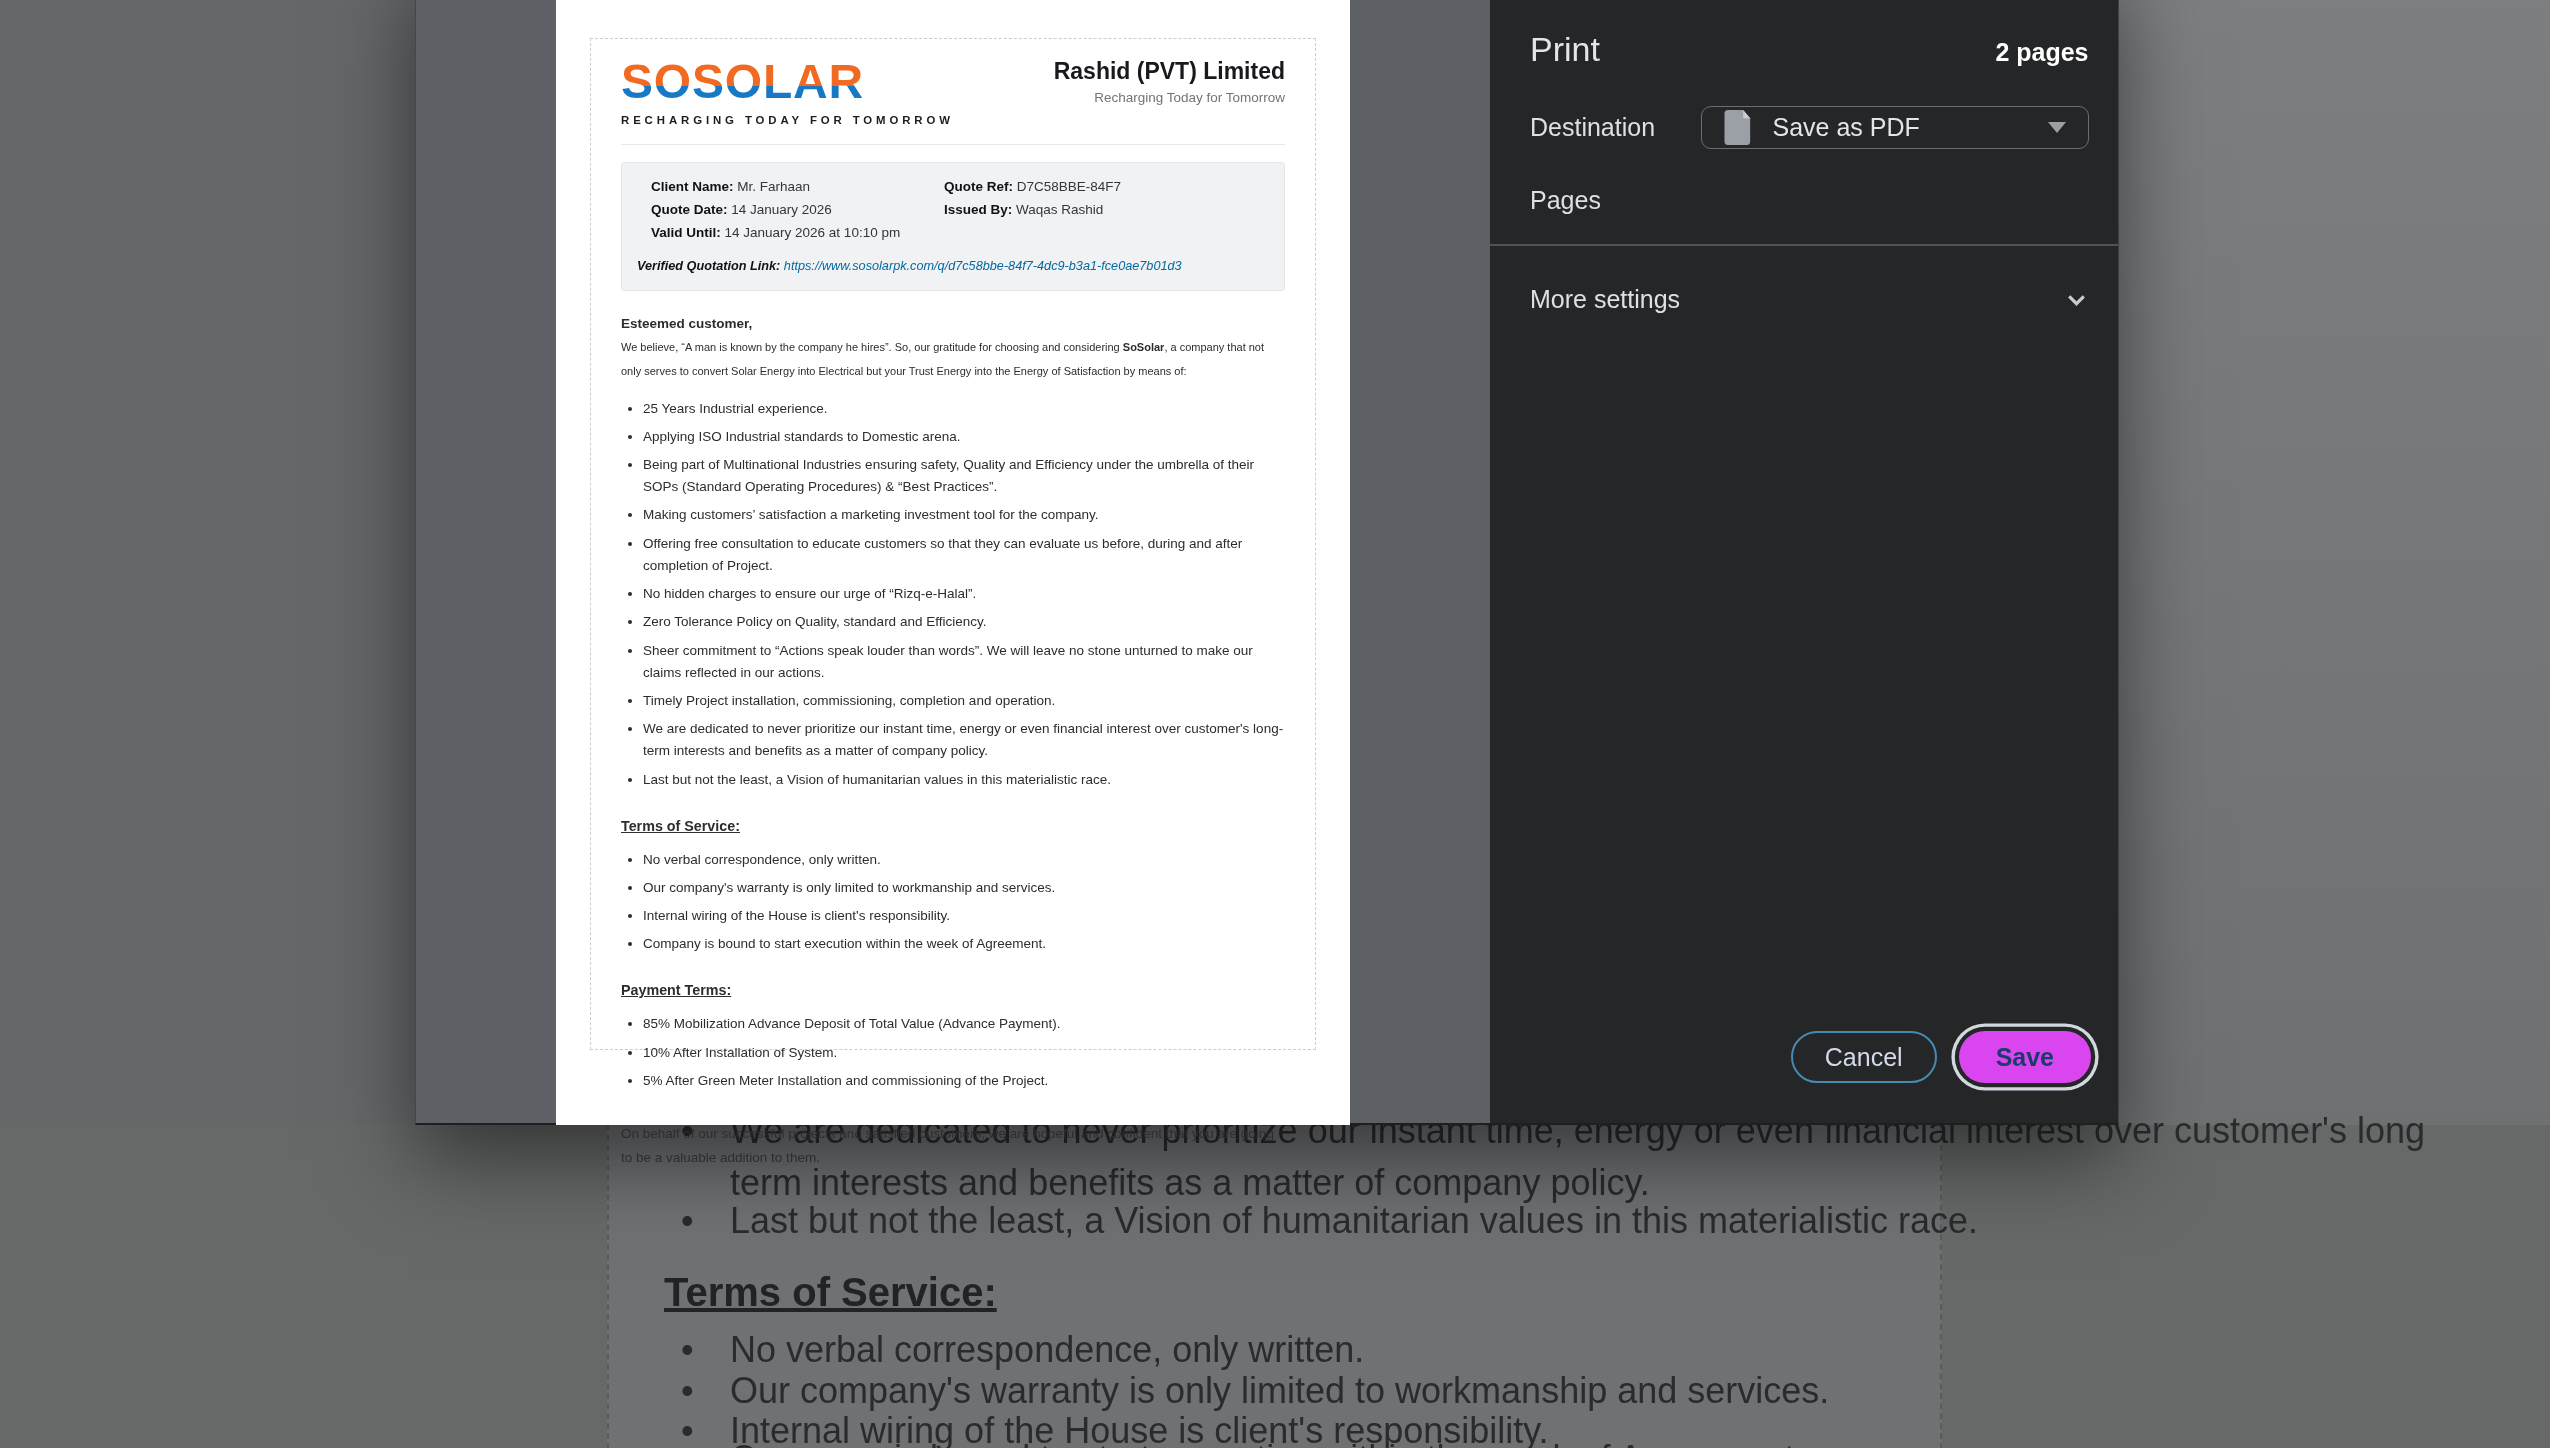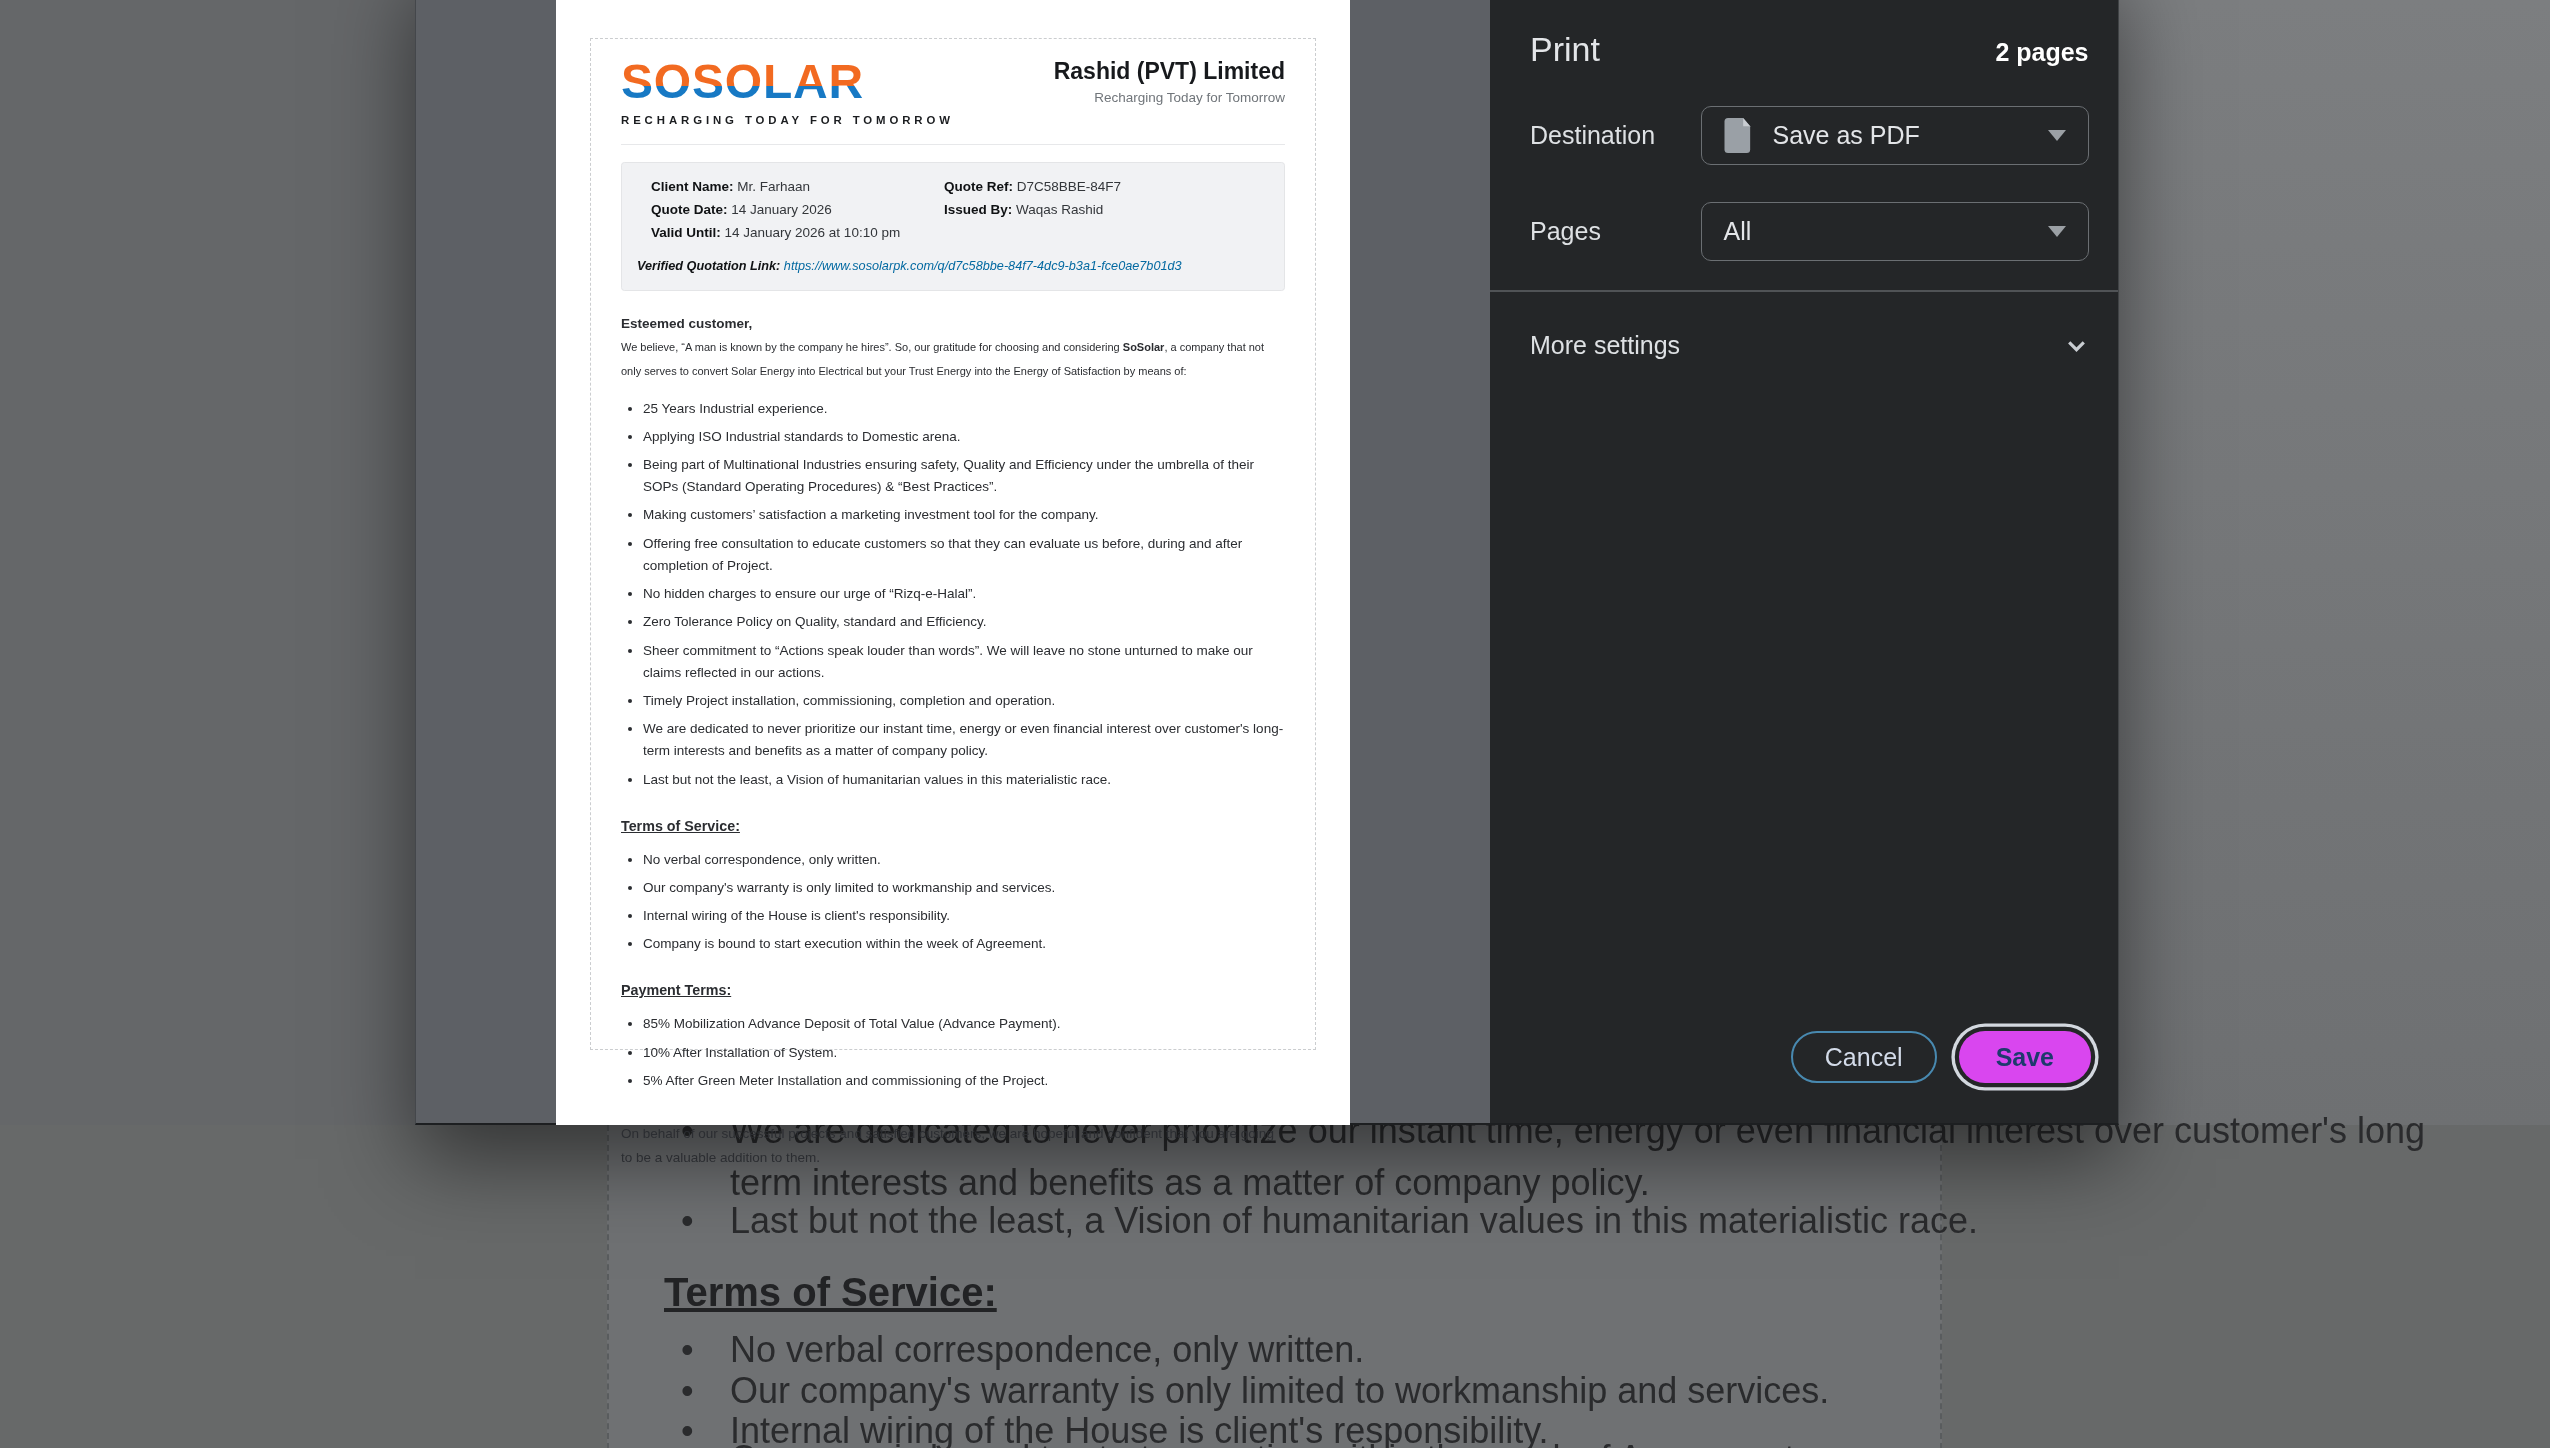--- a/index.html
+++ b/index.html
@@ -54,21 +54,21 @@
   .closing{margin-top:30px;font-size:13.5px;line-height:24px;}
 
   
   .settings-pane{flex:1;background:#242628;position:relative;padding:0 29.5px 0 40px;color:#dee1e4;}
   .panel-header{display:flex;justify-content:space-between;align-items:baseline;padding-top:74px;}
   .panel-title{font-size:34px;font-weight:400;color:#e3e5e8;line-height:1;}
   .page-count{font-size:25px;font-weight:bold;color:#ffffff;line-height:1;}
   .setting-row{display:flex;align-items:center;justify-content:space-between;margin-top:37px;}
   .setting-row.first{margin-top:40px;}
   .setting-label{font-size:25px;color:#dee1e4;}
-  .dropdown{width:388px;height:59px;border:1.7px solid #6b6f73;border-radius:10px;
+  .dropdown{width:388px;height:43px;border:1.7px solid #6b6f73;border-radius:10px;
             display:flex;align-items:center;padding:0 22px;position:relative;flex:none;}
   .dropdown-text{font-size:25px;color:#e3e5e8;flex:1;}
   .caret{width:0;height:0;border-left:9.3px solid transparent;border-right:9.3px solid transparent;
          border-top:11.8px solid #9ba0a5;flex:none;}
   .file-icon{width:29px;height:35px;margin-right:20px;flex:none;}
   .panel-divider{height:1.7px;background:#505356;margin:29px -29.5px 0 -40px;}
   .more-settings{display:flex;align-items:center;justify-content:space-between;margin-top:39px;cursor:pointer;}
   .chevron-down{width:25px;height:25px;stroke:#c9cdd2;fill:none;stroke-width:3;}
   .actions{position:absolute;bottom:40px;right:18.6px;display:flex;gap:22px;align-items:center;}
   .btn{height:52px;border-radius:26px;font-size:25px;display:flex;align-items:center;justify-content:center;
@@ -192,24 +192,20 @@
             <path d="M3 0 h13 l6 7 v20 a3 3 0 0 1 -3 3 h-16 a3 3 0 0 1 -3 -3 v-24 a3 3 0 0 1 3 -3 z" fill="#9aa0a6"></path>
             <path d="M16 0 l6 7 h-6 z" fill="#c9cdd2"></path>
           </svg>
           <span class="dropdown-text">Save as PDF</span>
           <span class="caret"></span>
         </div>
       </div>
 
       <div class="setting-row">
         <div class="setting-label">Pages</div>
-        <div class="dropdown">
-          <span class="dropdown-text">All</span>
-          <span class="caret"></span>
-        </div>
       </div>
 
 
       <div class="panel-divider"></div>
 
       <div class="more-settings">
         <div class="setting-label">More settings</div>
         <svg class="chevron-down" viewBox="0 0 24 24">
           <polyline points="5,9 12,16 19,9"></polyline>
         </svg>

